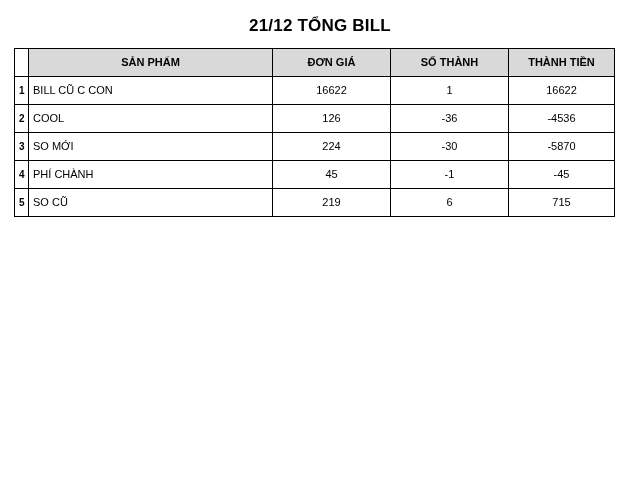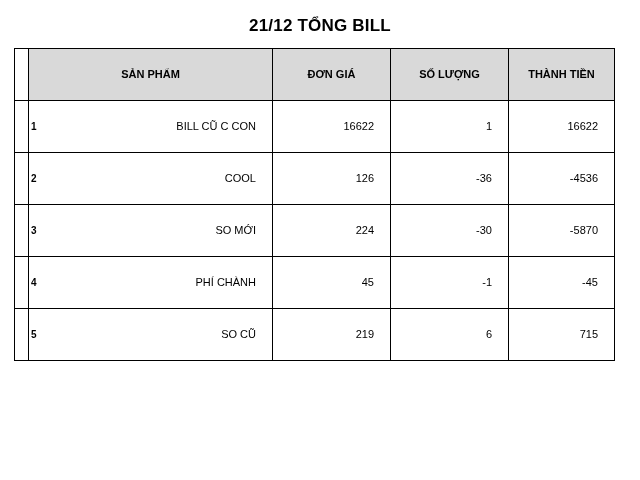--- a/index.html
+++ b/index.html
@@ -36,21 +36,21 @@
     width: 600px;
   }
   table.bill {
     border-collapse: collapse;
     table-layout: fixed;
     width: 600px;
     font-size: 11px;
   }
   table.bill td, table.bill th {
     border: 1px solid #000000;
-    padding: 16px;
+    padding: 4px;
     height: 19px;
     line-height: 19px;
     vertical-align: middle;
   }
   col.c-idx { width: 14px; }
   col.c-prod { width: 244px; }
   col.c-price { width: 118px; }
   col.c-qty { width: 118px; }
   col.c-total { width: 106px; }
 
@@ -72,24 +72,24 @@
   }
   td.idx {
     text-align: left;
     padding-left: 1px;
     font-size: 10px;
     font-weight: bold;
     border-left: 1px solid #000000;
     border-right: 1px solid #000000;
   }
   td.prod {
-    text-align: right;
+    text-align: left;
   }
   td.num {
-    text-align: right;
+    text-align: center;
   }
   tr.total-row td {
     font-weight: bold;
   }
   tr.total-row td.idx {
     background: #d9d9d9;
     border: 1px solid #000000;
   }
   tr.total-row td.prod {
     text-align: center;
@@ -110,21 +110,21 @@
         <col class="c-prod">
         <col class="c-price">
         <col class="c-qty">
         <col class="c-total">
       </colgroup>
       <thead>
         <tr>
           <th class="idx-head"></th>
           <th>SẢN PHẨM</th>
           <th>ĐƠN GIÁ</th>
-          <th>SỐ LƯỢNG</th>
+          <th>SỐ THÀNH</th>
           <th>THÀNH TIỀN</th>
         </tr>
       </thead>
       <tbody>
         <tr>
           <td class="idx">1</td>
           <td class="prod">BILL CŨ C CON</td>
           <td class="num">16622</td>
           <td class="num">1</td>
           <td class="num">16622</td>

